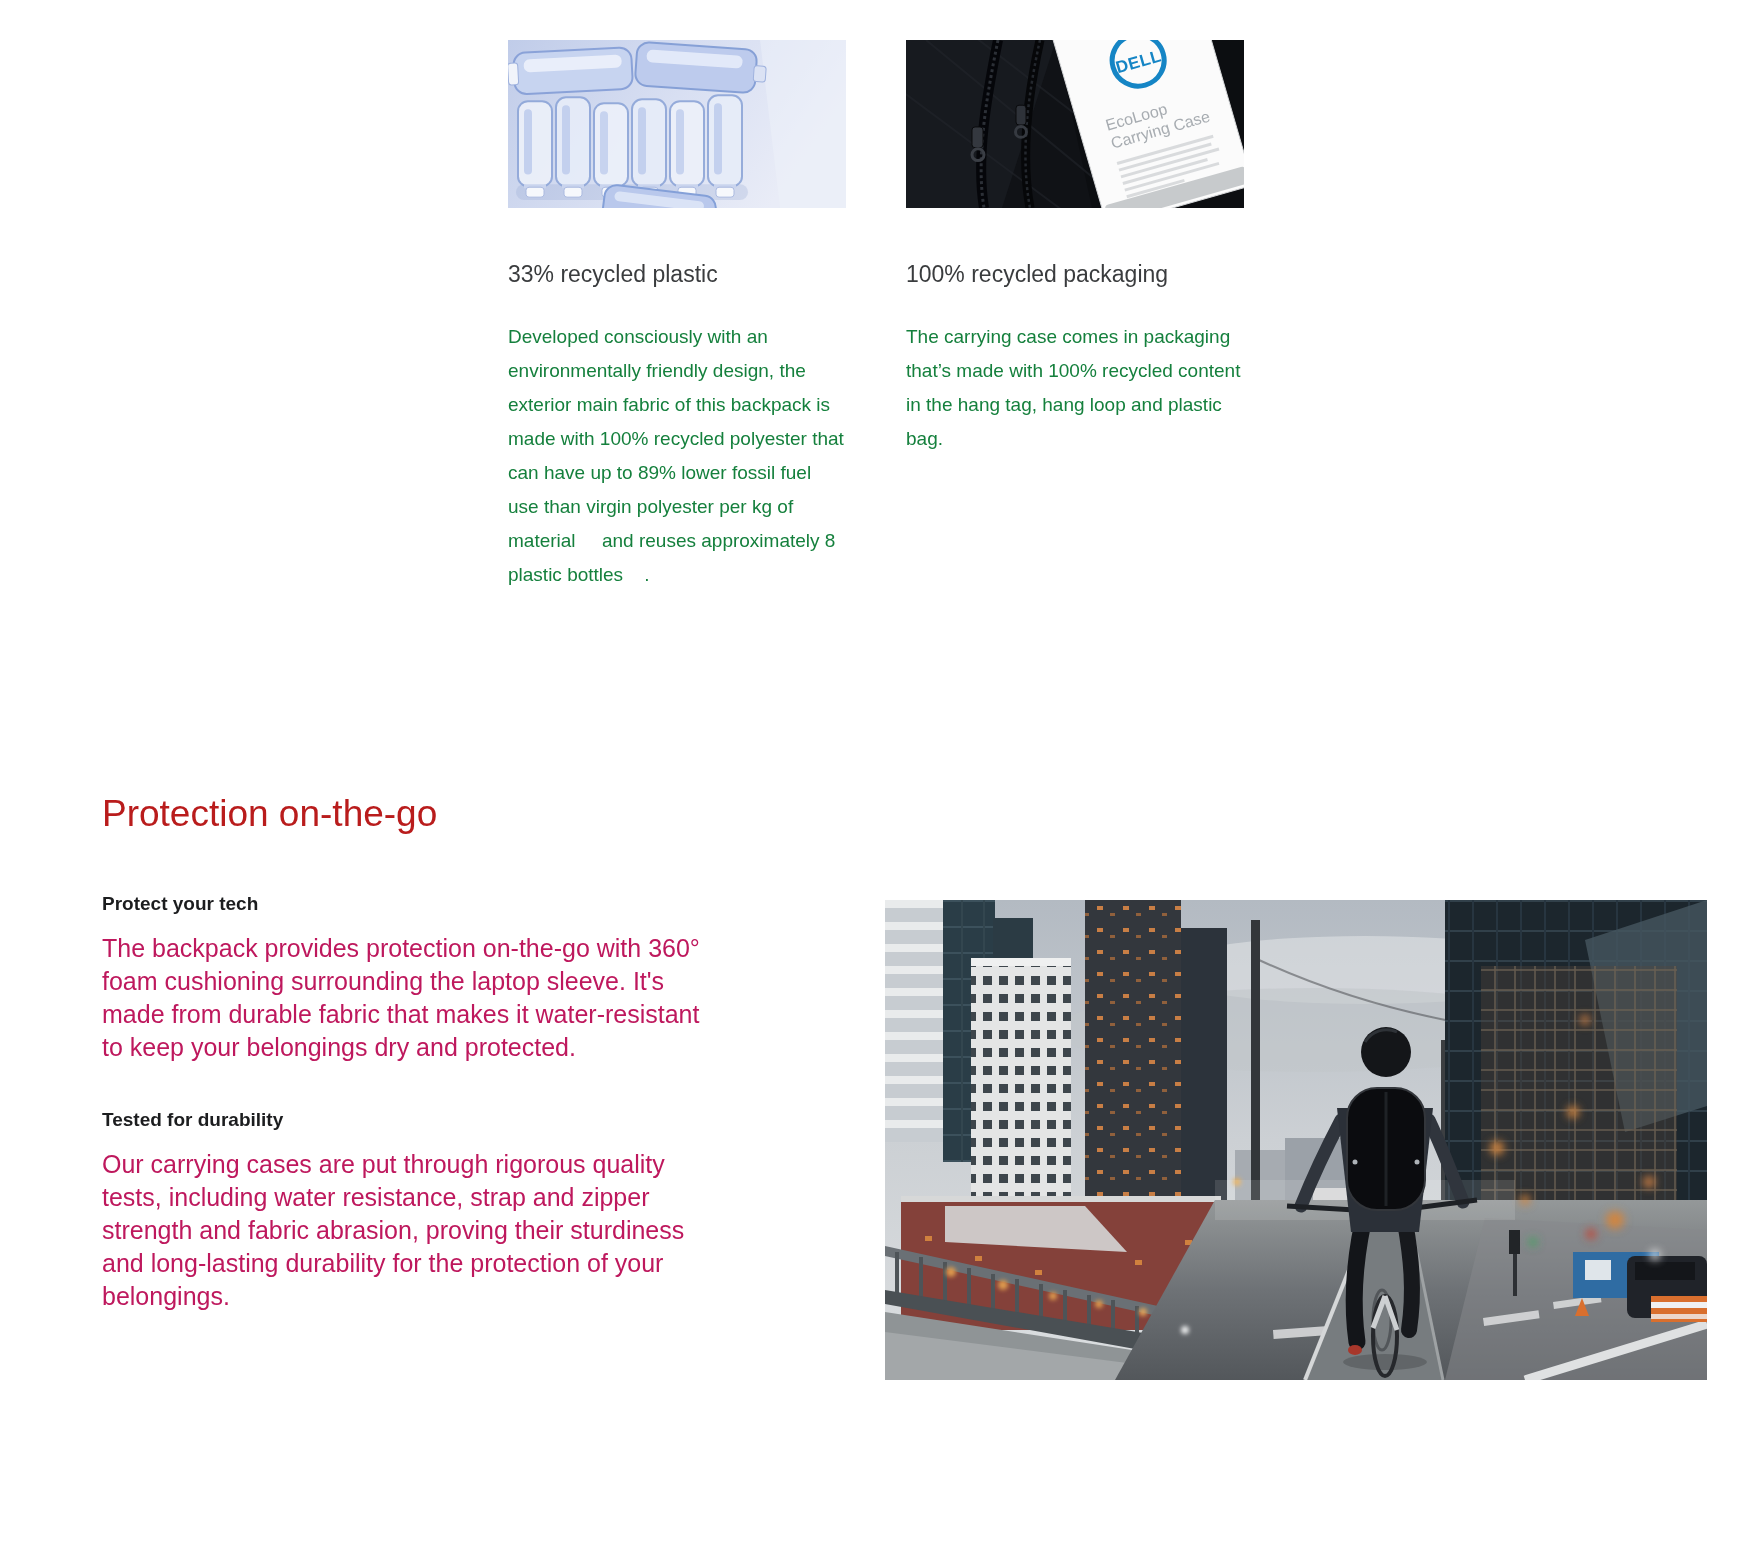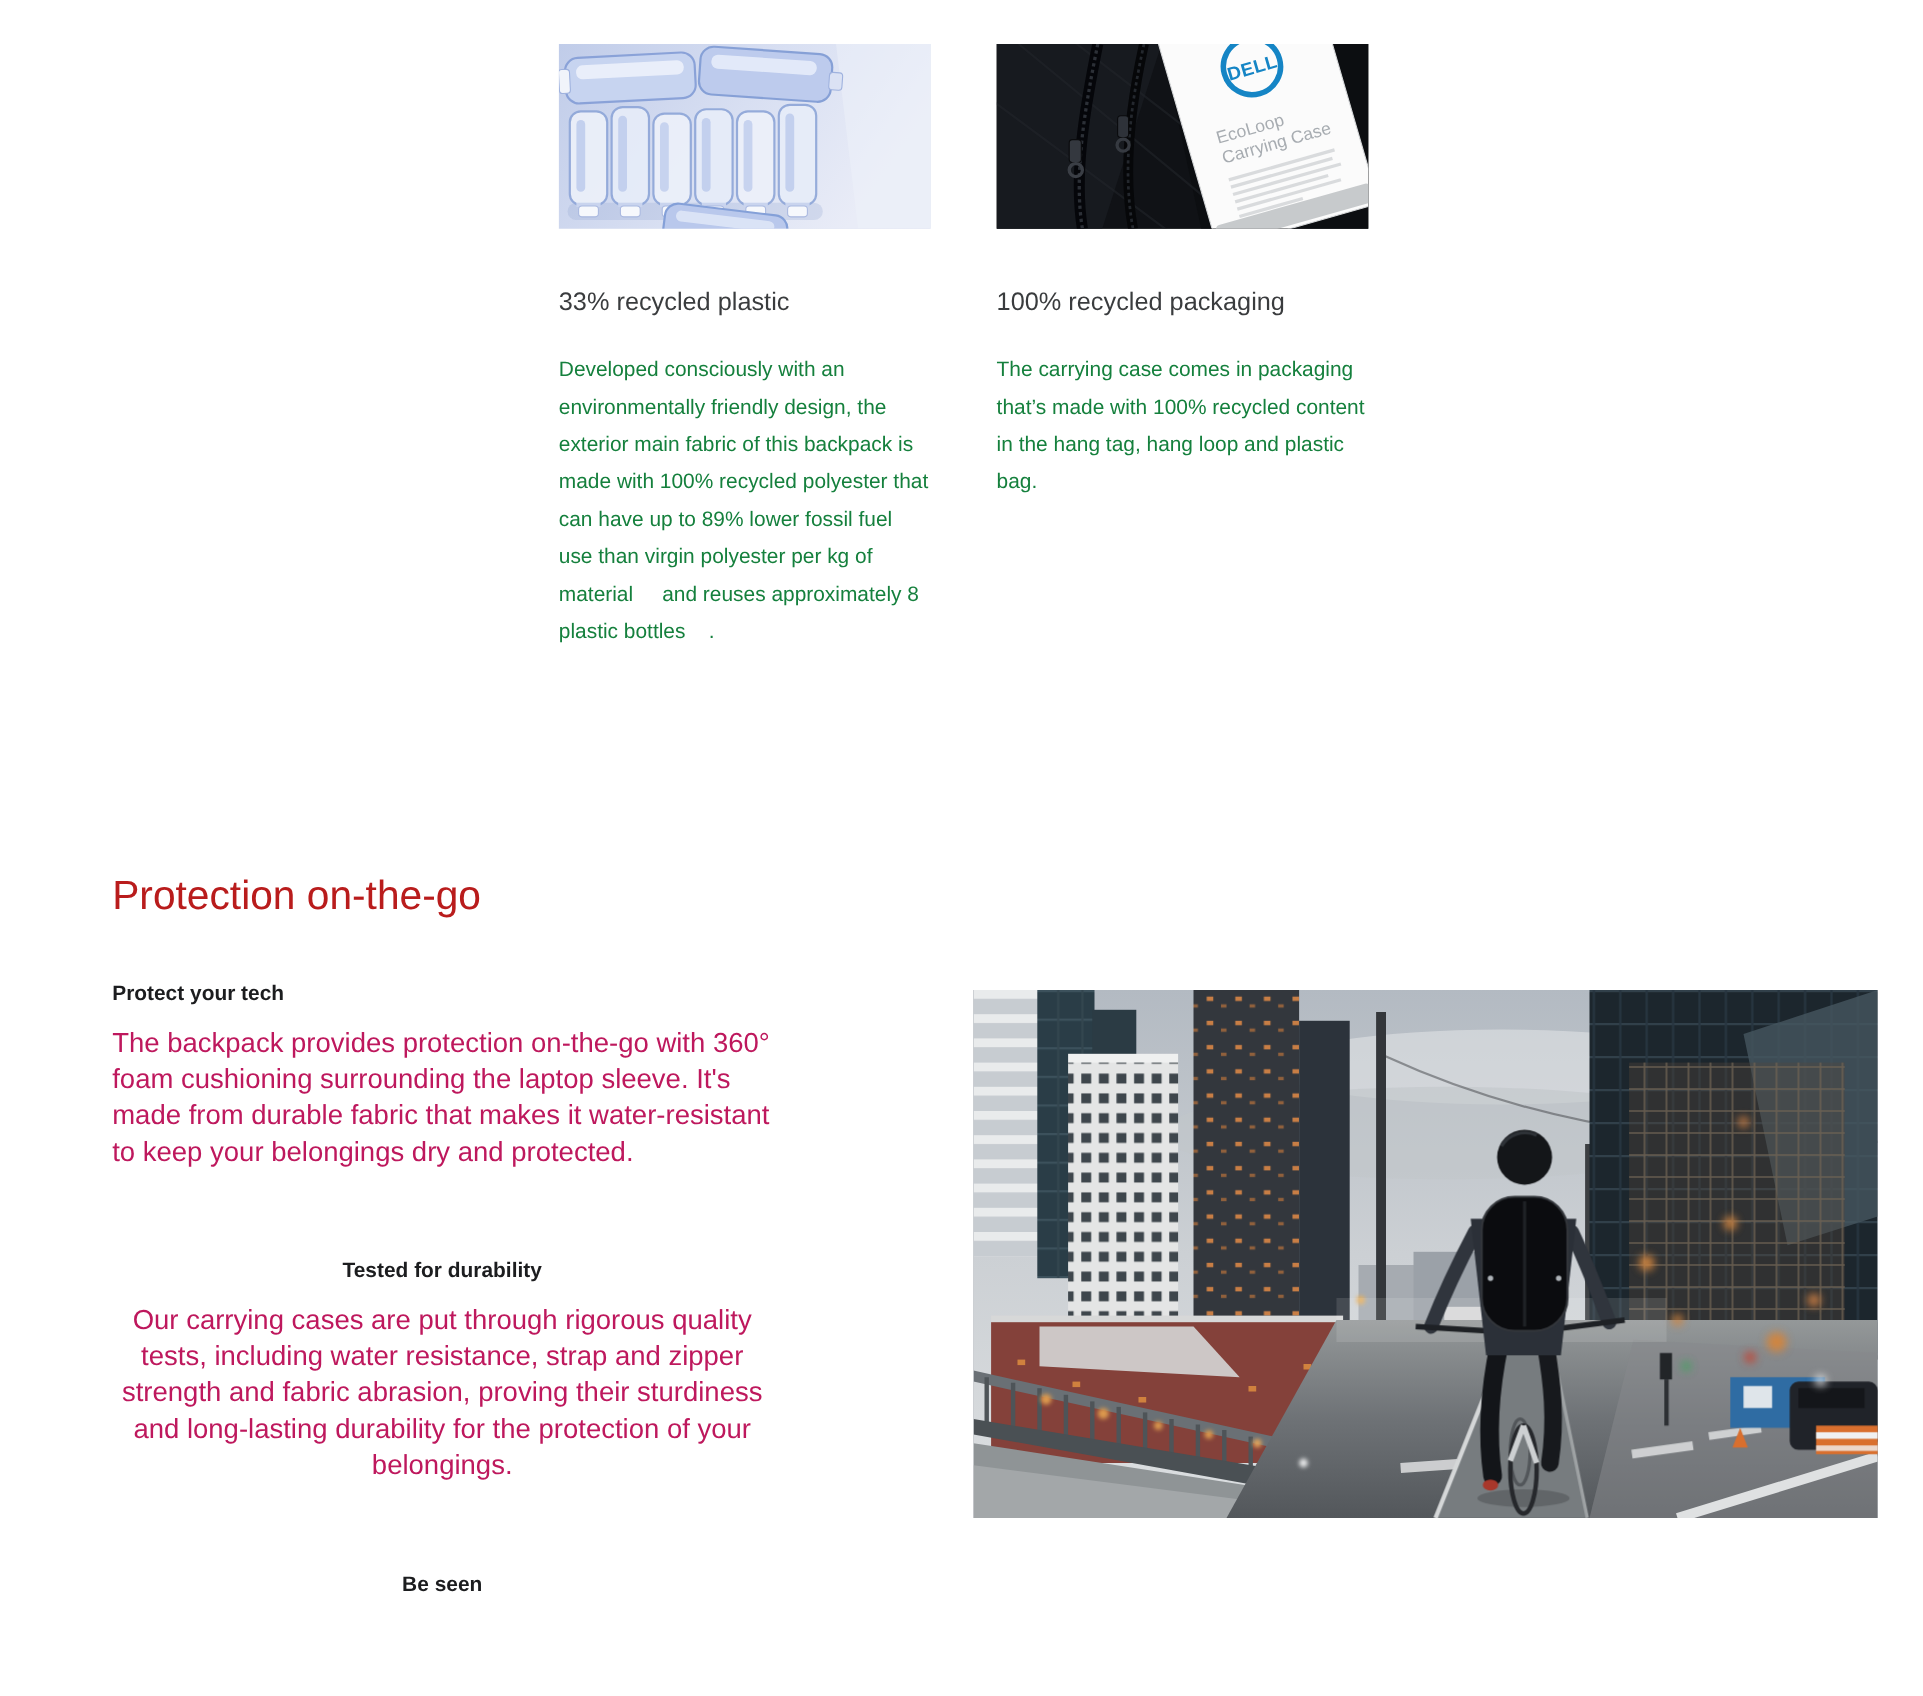--- a/index.html
+++ b/index.html
@@ -40,21 +40,21 @@
   .features{
     position:absolute;left:102px;top:892px;width:600px;
   }
   .feature h4{
     margin:0 0 16px 0;
     font-size:19px;font-weight:700;color:#1c1d1f;line-height:24px;
   }
   .feature p{
     margin:0;font-size:25px;line-height:33px;color:#be185d;
   }
-  .feature + .feature{margin-top:80px;text-align:center;}
+  .feature + .feature{margin-top:44px;}
   .photo{
     position:absolute;left:885px;top:900px;width:822px;height:480px;
     overflow:hidden;background:#9aa0a8;
   }
   .photo svg{display:block;width:100%;height:100%;}
 </style>
 </head>
 <body>
 
 <main>
@@ -190,21 +190,20 @@
     <div class="features">
       <div class="feature">
         <h4>Protect your tech</h4>
         <p>The backpack provides protection on-the-go with 360° foam cushioning surrounding the laptop sleeve. It's made from durable fabric that makes it water-resistant to keep your belongings dry and protected.</p>
       </div>
       <div class="feature">
         <h4>Tested for durability</h4>
         <p>Our carrying cases are put through rigorous quality tests, including water resistance, strap and zipper strength and fabric abrasion, proving their sturdiness and long-lasting durability for the protection of your belongings.</p>
       </div>
       <div class="feature">
-        <h4>Be seen</h4>
       </div>
     </div>
 
     <div class="photo">
       <svg viewBox="0 0 822 480" preserveAspectRatio="none">
         <defs>
           <linearGradient id="sky" x1="0" y1="0" x2="0" y2="1">
             <stop offset="0" stop-color="#b3bac2"></stop>
             <stop offset="0.5" stop-color="#ccd0d4"></stop>
             <stop offset="1" stop-color="#dcdfe1"></stop>

